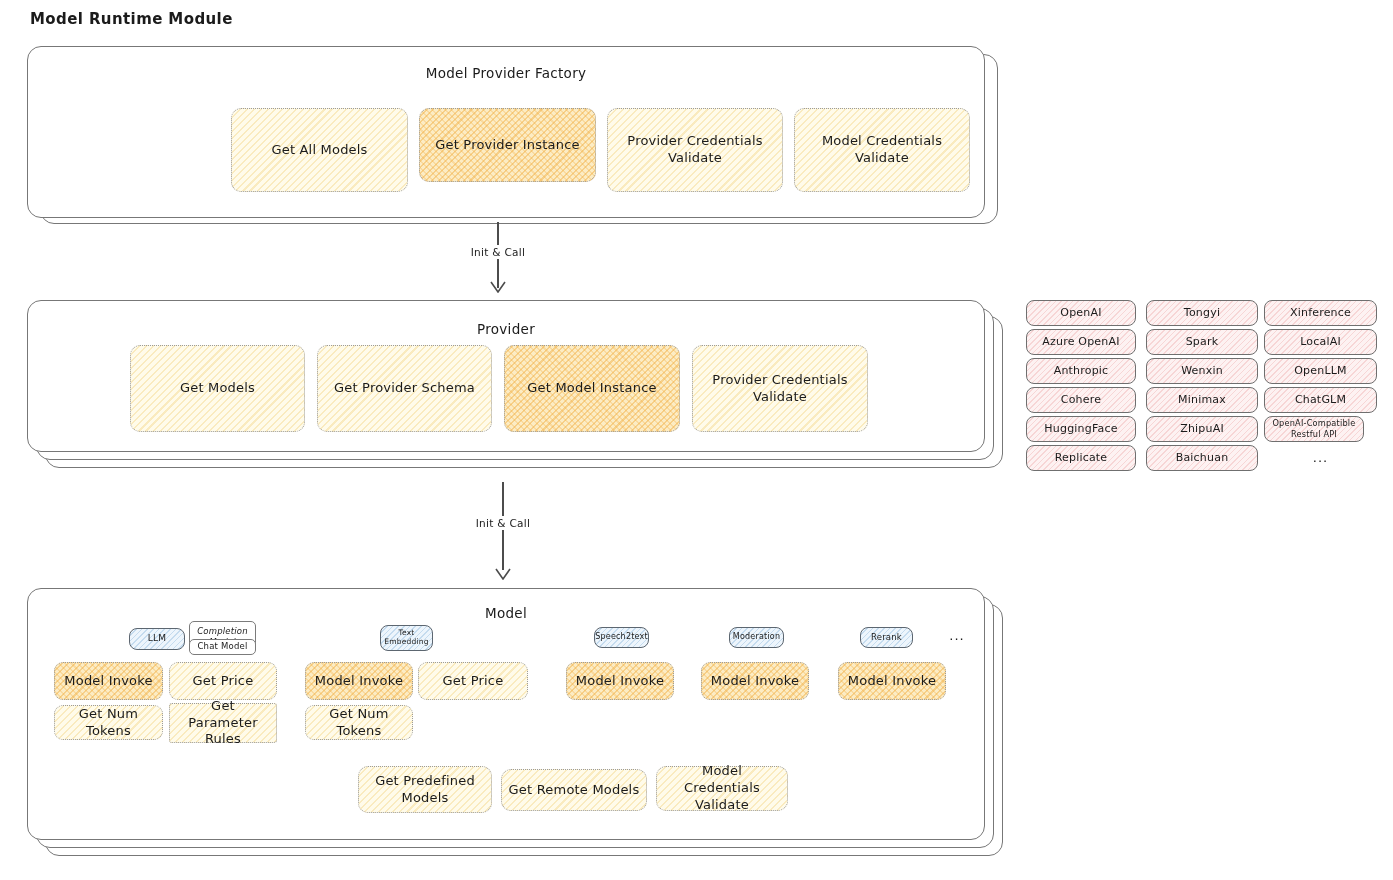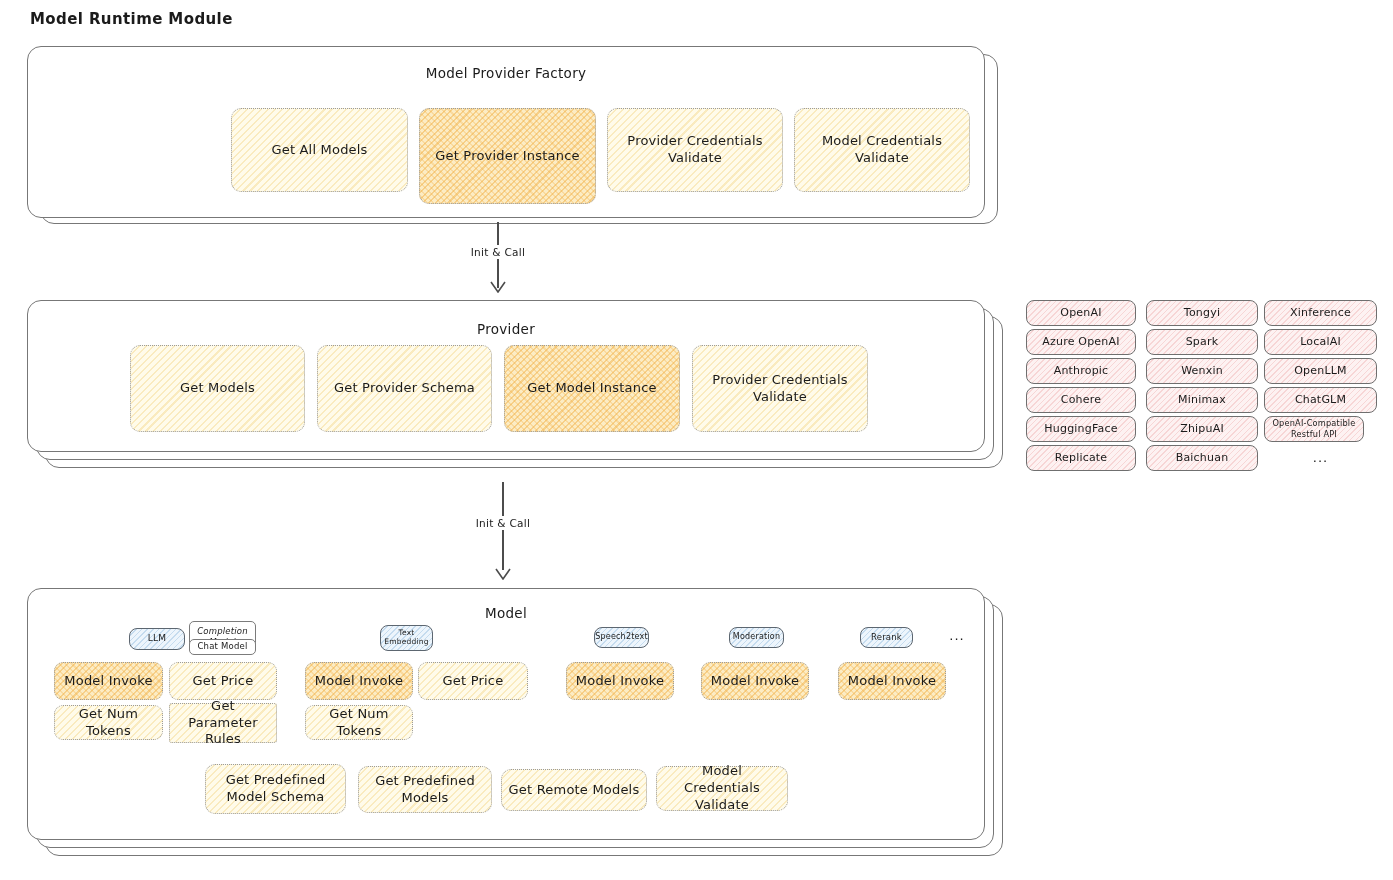--- a/index.html
+++ b/index.html
@@ -59,21 +59,21 @@
 
 <div class="canvas">
 
   <div class="page-title">Model Runtime Module</div>
 
   <div class="frame-layer" style="left:40px;top:54px;width:958px;height:170px;"></div>
   <div class="frame" style="left:27px;top:46px;width:958px;height:172px;">
     <div class="frame-title" style="top:18px;">Model Provider Factory</div>
   </div>
   <div class="node dotted yellow" style="left:231px;top:108px;width:177px;height:84px;">Get All Models</div>
-  <div class="node dotted orange" style="left:419px;top:108px;width:177px;height:96px;">Get Provider Instance</div>
+  <div class="node dotted orange" style="left:419px;top:108px;width:177px;height:74px;">Get Provider Instance</div>
   <div class="node dotted yellow" style="left:607px;top:108px;width:176px;height:84px;">Provider Credentials Validate</div>
   <div class="node dotted yellow" style="left:794px;top:108px;width:176px;height:84px;">Model Credentials Validate</div>
 
   <div class="arrow-line" style="left:497px;top:222px;height:66px;"></div>
   <div class="arrow-label" style="left:455px;top:245px;width:86px;">Init &amp; Call</div>
   <svg class="arrowhead" style="left:490px;top:281px;" viewBox="0 0 16 12">
     <polyline points="1,1 8,11 15,1" fill="none" stroke="#4c4c4c" stroke-width="1.6"></polyline>
   </svg>
 
   <div class="frame-layer" style="left:45px;top:316px;width:958px;height:152px;"></div>
@@ -136,18 +136,17 @@
   <div class="node dotted orange" style="left:305px;top:662px;width:108px;height:38px;border-radius:9px;">Model Invoke</div>
   <div class="node dotted yellow" style="left:418px;top:662px;width:110px;height:38px;border-radius:9px;">Get Price</div>
   <div class="node dotted orange" style="left:566px;top:662px;width:108px;height:38px;border-radius:9px;">Model Invoke</div>
   <div class="node dotted orange" style="left:701px;top:662px;width:108px;height:38px;border-radius:9px;">Model Invoke</div>
   <div class="node dotted orange" style="left:838px;top:662px;width:108px;height:38px;border-radius:9px;">Model Invoke</div>
 
   <div class="node dotted yellow" style="left:54px;top:705px;width:109px;height:35px;border-radius:9px;">Get Num Tokens</div>
   <div class="node dotted yellow" style="left:169px;top:703px;width:108px;height:40px;border-radius:3px;">Get Parameter Rules</div>
   <div class="node dotted yellow" style="left:305px;top:705px;width:108px;height:35px;border-radius:9px;">Get Num Tokens</div>
 
-  <div class="node dotted yellow" style="left:205px;top:764px;width:141px;height:50px;">Get Predefined Model Schema</div>
   <div class="node dotted yellow" style="left:358px;top:766px;width:134px;height:47px;">Get Predefined Models</div>
   <div class="node dotted yellow" style="left:501px;top:769px;width:146px;height:42px;">Get Remote Models</div>
   <div class="node dotted yellow" style="left:656px;top:766px;width:132px;height:45px;">Model Credentials Validate</div>
 
 </div>
 
 </body></html>

